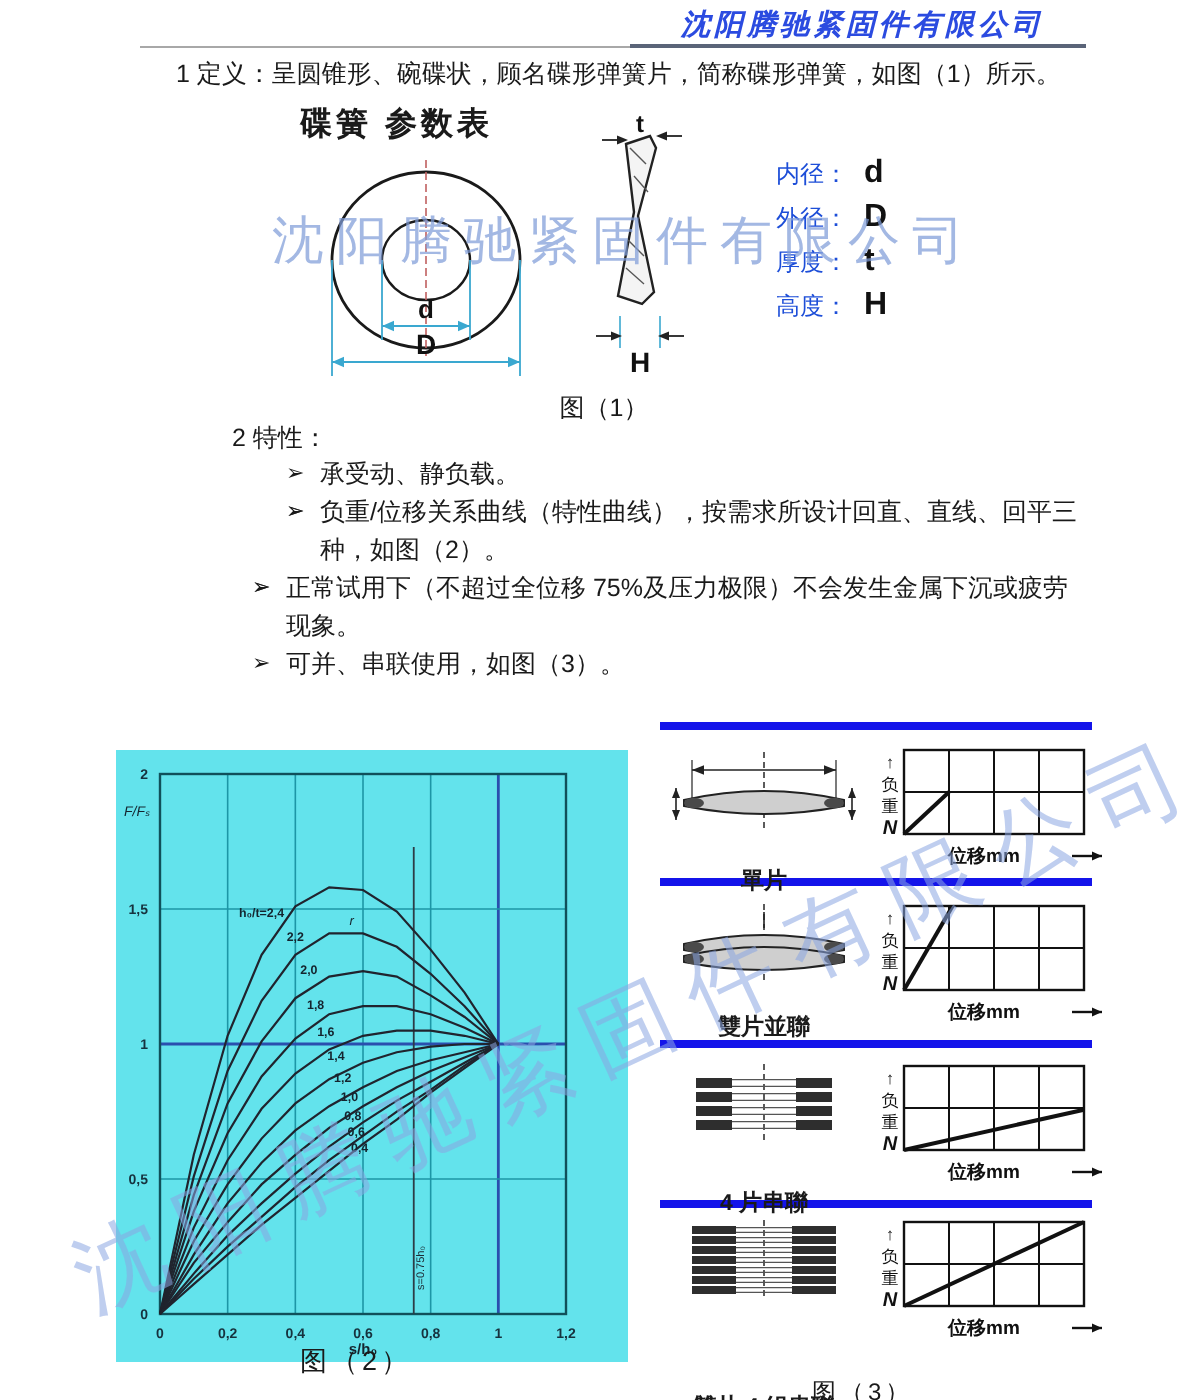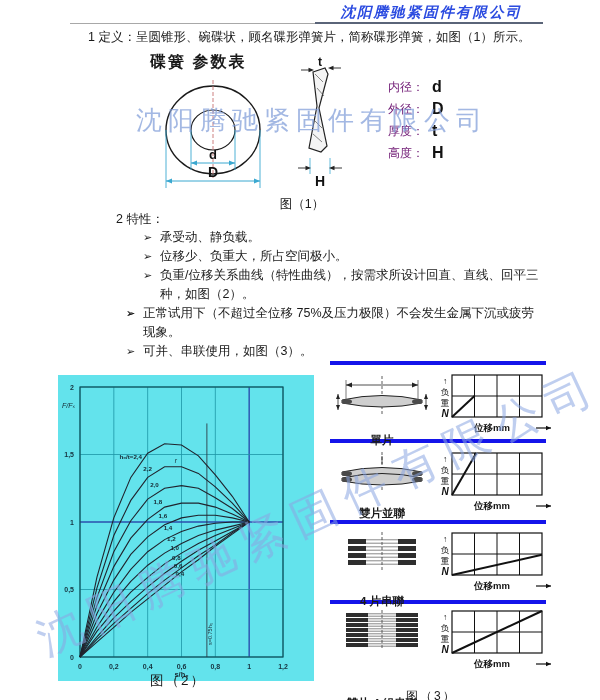--- a/index.html
+++ b/index.html
@@ -10,21 +10,21 @@
            letter-spacing:2px;color:#2b4be0;white-space:nowrap;}
   .hline1{position:absolute;top:23px;left:70px;width:245px;height:1px;background:#a8a8a8;}
   .hline2{position:absolute;top:22px;left:315px;width:228px;height:2px;background:#5a6478;}
   
   .definition{position:absolute;left:88px;top:29px;font-size:12.5px;white-space:nowrap;}
   
   .fig1-title{position:absolute;left:150px;top:52px;font-size:16px;font-weight:bold;letter-spacing:2px;}
   #fig1-svg{position:absolute;left:80px;top:56px;}
   .params{position:absolute;left:388px;top:76px;}
   .param{height:22px;display:flex;align-items:center;}
-  .pname{font-size:12px;color:#701a75;width:44px;}
+  .pname{font-size:12px;color:#1d4ed8;width:44px;}
   .psym{font-size:16px;font-weight:bold;color:#111;}
   .fig1-caption{position:absolute;left:270px;top:196px;width:64px;text-align:center;font-size:12.5px;}
   .wm1{position:absolute;left:136px;top:103px;font-size:26px;letter-spacing:6px;white-space:nowrap;
        color:rgba(128,156,216,0.72);z-index:4;pointer-events:none;}
   
   .features-heading{position:absolute;left:80px;top:211px;font-size:12.5px;margin-left:36px;}
   .features-list{position:absolute;left:83px;top:228px;width:462px;font-size:12.5px;line-height:19px;
                  margin:0;padding:0;list-style:none;}
   .features-list li{position:relative;}
   .features-list li.ind1{margin-left:77px;width:385px;}
@@ -119,21 +119,21 @@
         <span class="psym">H</span>
       </div>
   </div>
 
   <div class="wm1">沈阳腾驰紧固件有限公司</div>
   <div class="fig1-caption">图（1）</div>
 
   <div class="features-heading">2 特性：</div>
   <ul class="features-list">
     <li class="feat-item ind1"><span class="bullet">➢</span><span class="feat-text">承受动、静负载。</span></li>
-    <li class="feat-item ind1"><span class="bullet">➢</span><span class="feat-text">位移少、负重大，所占空间极小。</span></li>
+    <li class="feat-item ind1"><span class="bullet">➢</span></li>
     <li class="feat-item ind1"><span class="bullet">➢</span><span class="feat-text">负重/位移关系曲线（特性曲线），按需求所设计回直、直线、回平三种，如图（2）。</span></li>
     <li class="feat-item ind0"><span class="bullet">➢</span></li>
     <li class="feat-item ind0"><span class="bullet">➢</span><span class="feat-text">正常试用下（不超过全位移 75%及压力极限）不会发生金属下沉或疲劳现象。</span></li>
     <li class="feat-item ind0"><span class="bullet">➢</span><span class="feat-text">可并、串联使用，如图（3）。</span></li>
   </ul>
 
   <div class="fig2">
     <svg id="chart-svg" width="240" height="306" viewBox="0 0 240 306">
         <line x1="22" y1="282" x2="22" y2="12" stroke="#1d96a6" stroke-width="0.8"></line>
         <text x="22" y="294" font-size="7" text-anchor="middle" fill="#16323e" font-weight="bold">0</text>

